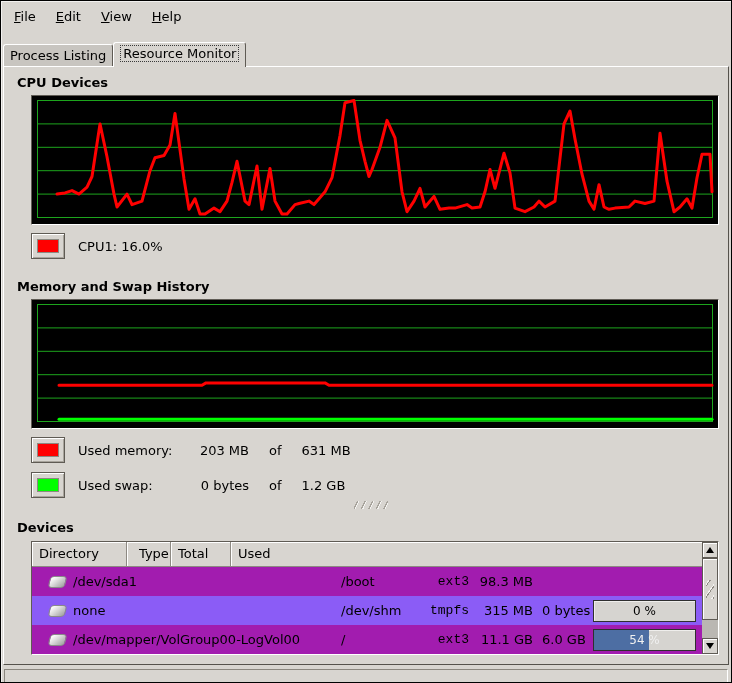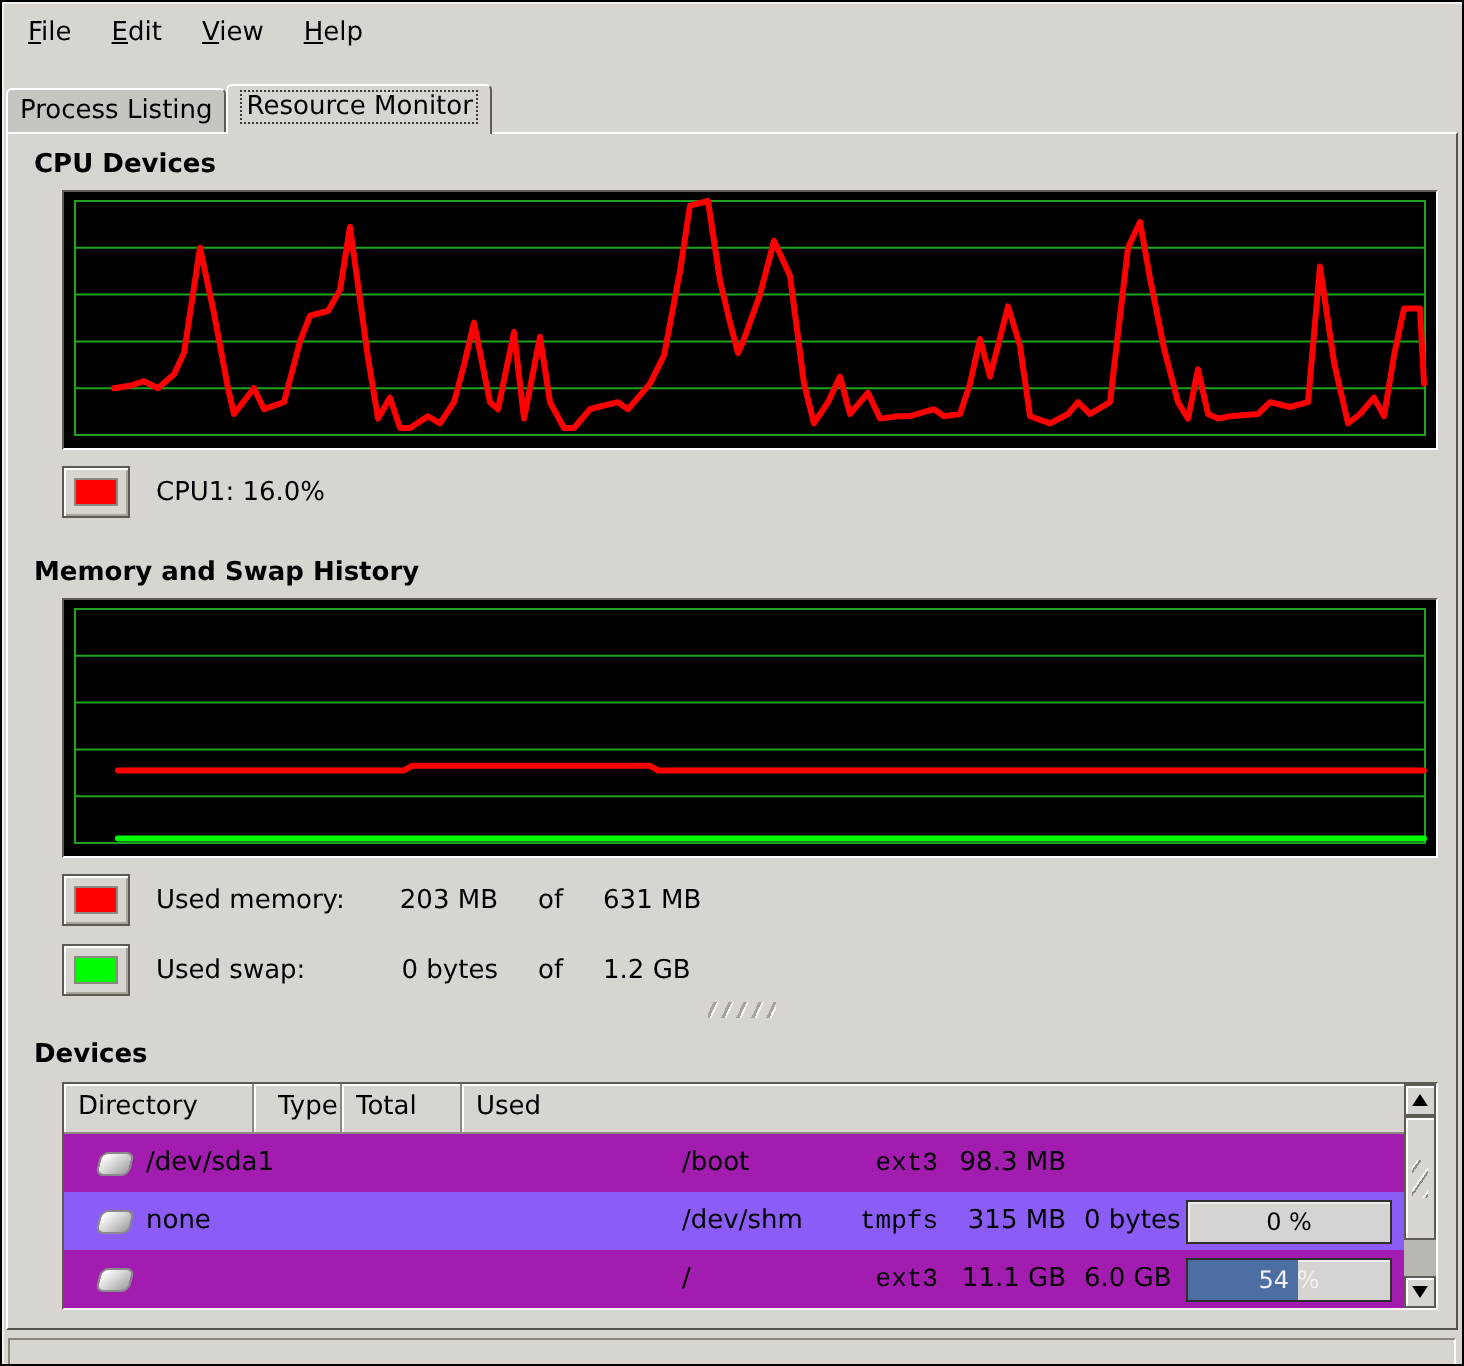--- a/index.html
+++ b/index.html
@@ -201,20 +201,21 @@
               <span class="pbar">
                   <span class="pb-fill" style="width: 0%;"></span>
                   <span class="pb-label">0 %</span>
                 </span>
             </div>
           </div>
 
           <div class="trow">
             <div class="td col-name">
                 <span class="disk-icon"></span>
+                <span>/dev/mapper/VolGroup00-LogVol00</span>
               </div>
             <div class="td col-dir">/</div>
             <div class="td col-type">ext3</div>
             <div class="td col-total">11.1 GB</div>
             <div class="td col-used">
               <span>6.0 GB</span>
               <span class="pbar light">
                   <span class="pb-fill" style="width: 54%;"></span>
                   <span class="pb-label">54 %</span>
                 </span>

